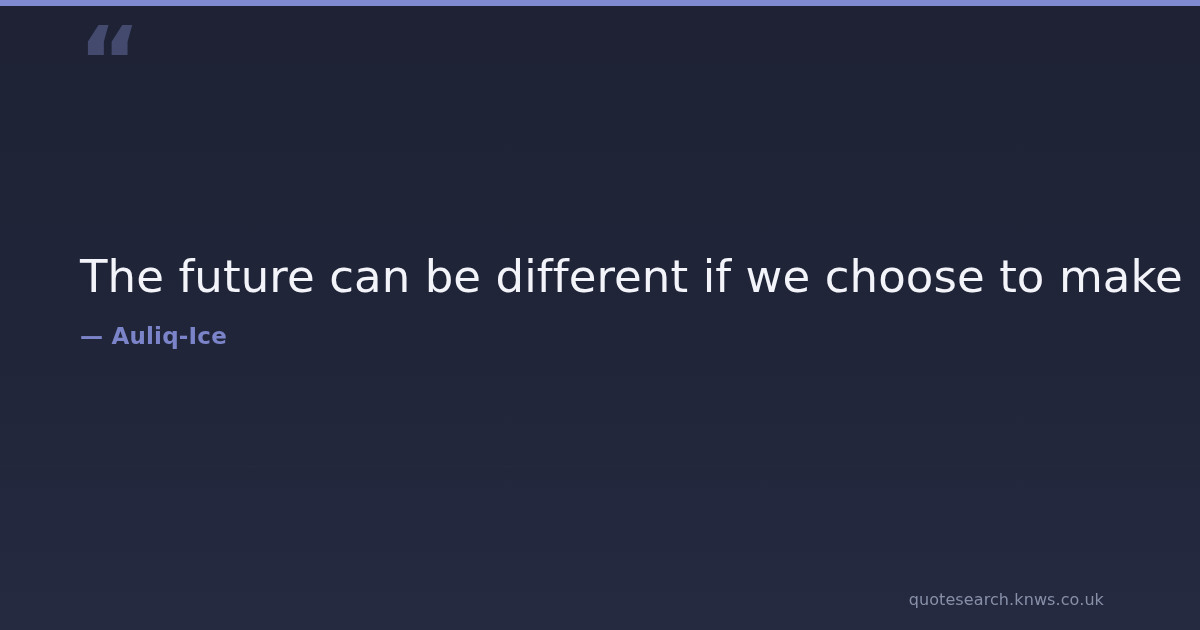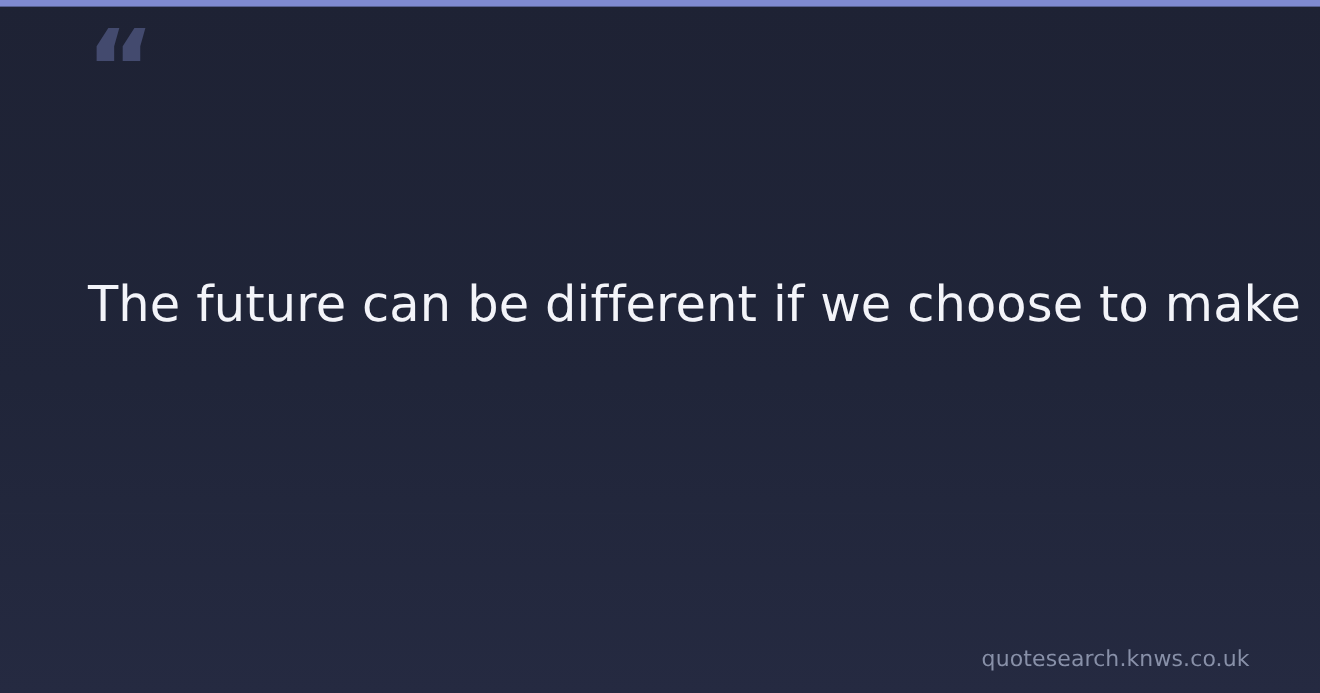--- a/index.html
+++ b/index.html
@@ -74,39 +74,40 @@
     padding-top: 22px;
     font-size: 23px;
     font-weight: 700;
     line-height: 1;
     color: #7b84c8;
     letter-spacing: 0.2px;
   }
 
   .watermark {
     position: absolute;
-    right: 64px;
+    right: 96px;
     bottom: 22px;
-    font-size: 20px;
+    font-size: 16px;
     font-weight: 400;
     line-height: 1;
     color: #8890a8;
     letter-spacing: 0.1px;
   }
 </style>
 </head>
 <body>
 
 <div class="quote-card">
 
   <div class="top-accent-bar"></div>
 
   <div class="seam"></div>
 
   <div class="quote-glyph">“</div>
 
   <div class="content-block">
     <p class="quote-text">The future can be different if we choose to make it so.</p>
+    <p class="quote-author">— Auliq-Ice</p>
   </div>
 
   <div class="watermark">quotesearch.knws.co.uk</div>
 
 </div>
 
 </body></html>

